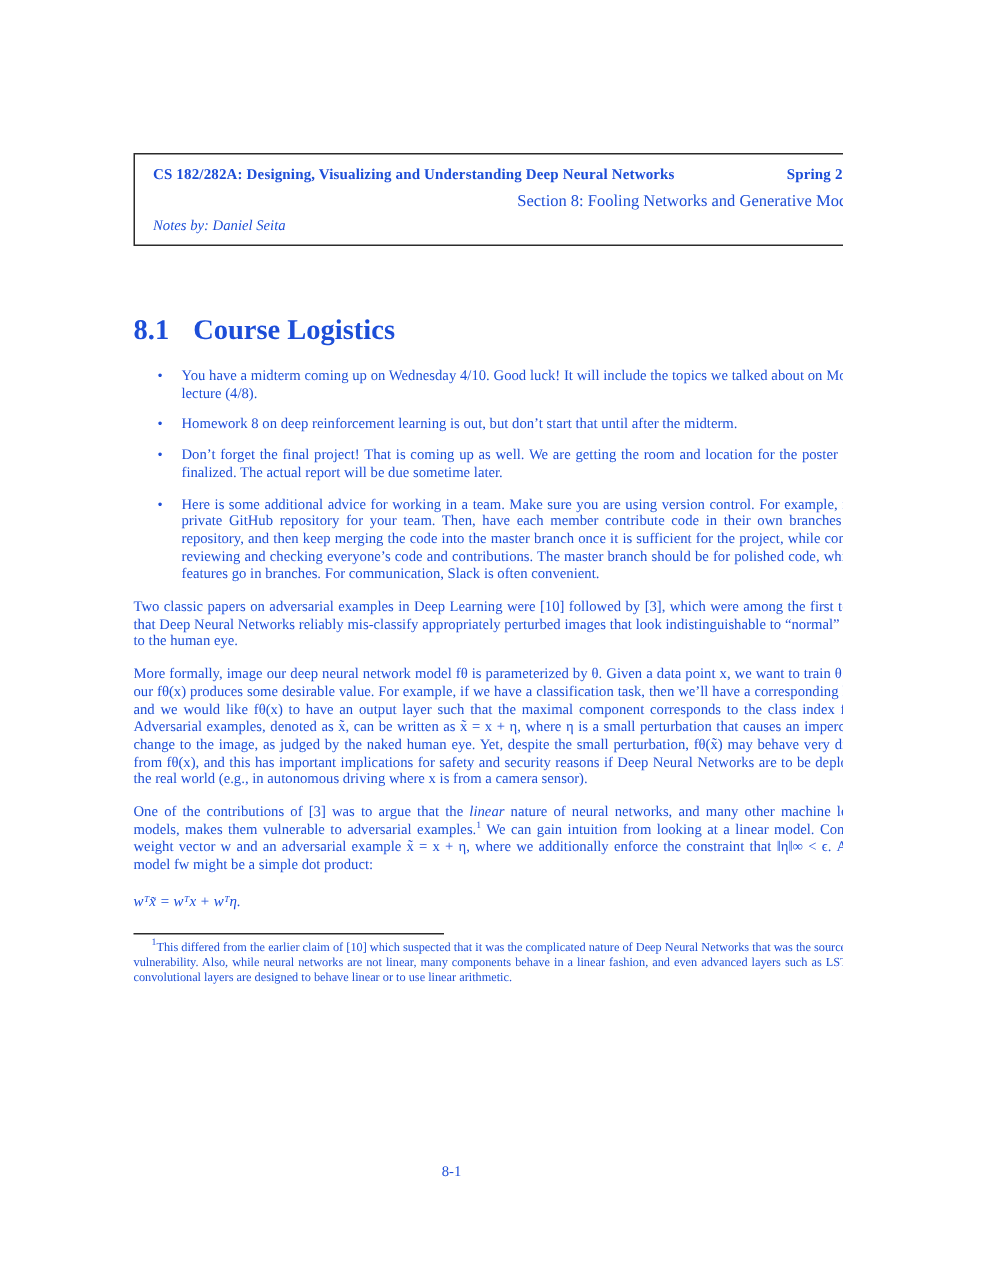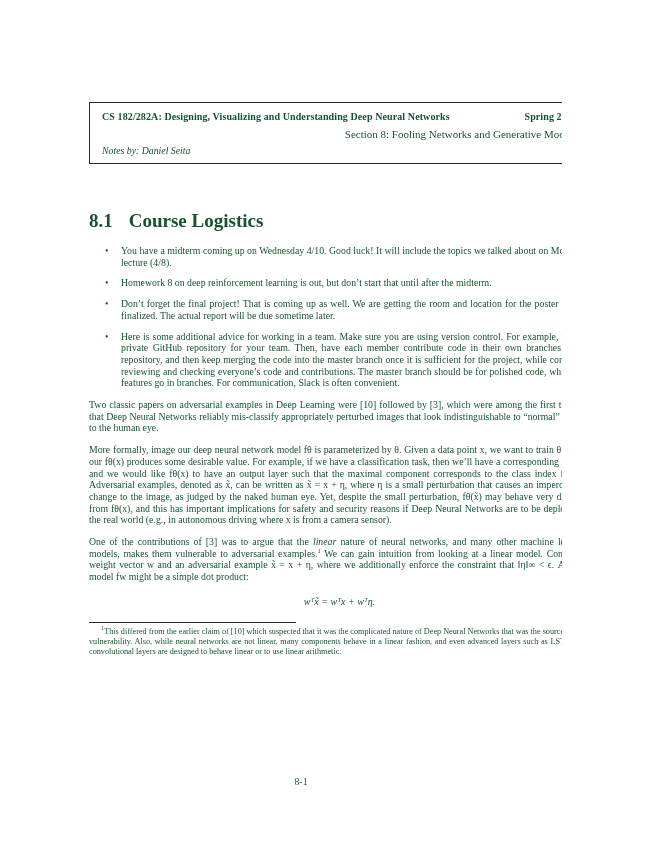--- a/index.html
+++ b/index.html
@@ -2,21 +2,21 @@
 <html><head>
 <meta charset="utf-8">
 <style>
   html, body { margin: 0; padding: 0; background: #ffffff; }
   .page {
     position: relative;
     width: 562px;
     height: 848px;
     background: #ffffff;
     font-family: "Liberation Serif", serif;
-    color: #14532d;
+    color: #1d4ed8;
     overflow: hidden;
   }
   .content {
     position: absolute;
     left: 89px;
     top: 102px;
     width: 501px;
   }
   
   .header-box {
@@ -73,21 +73,20 @@
   .para { margin-top: 10px; }
   .italic { font-style: italic; }
   sup.fn-mark { font-size: 6.5px; line-height: 0; }
   
   .equation-row {
     position: relative;
     margin-top: 13px;
     height: 14px;
   }
   .eq-body {
-    text-align: center;
     font-size: 10px;
     font-style: italic;
   }
   .eq-number {
     position: absolute;
     right: 0;
     top: 1px;
     font-size: 9.8px;
     font-style: normal;
   }

